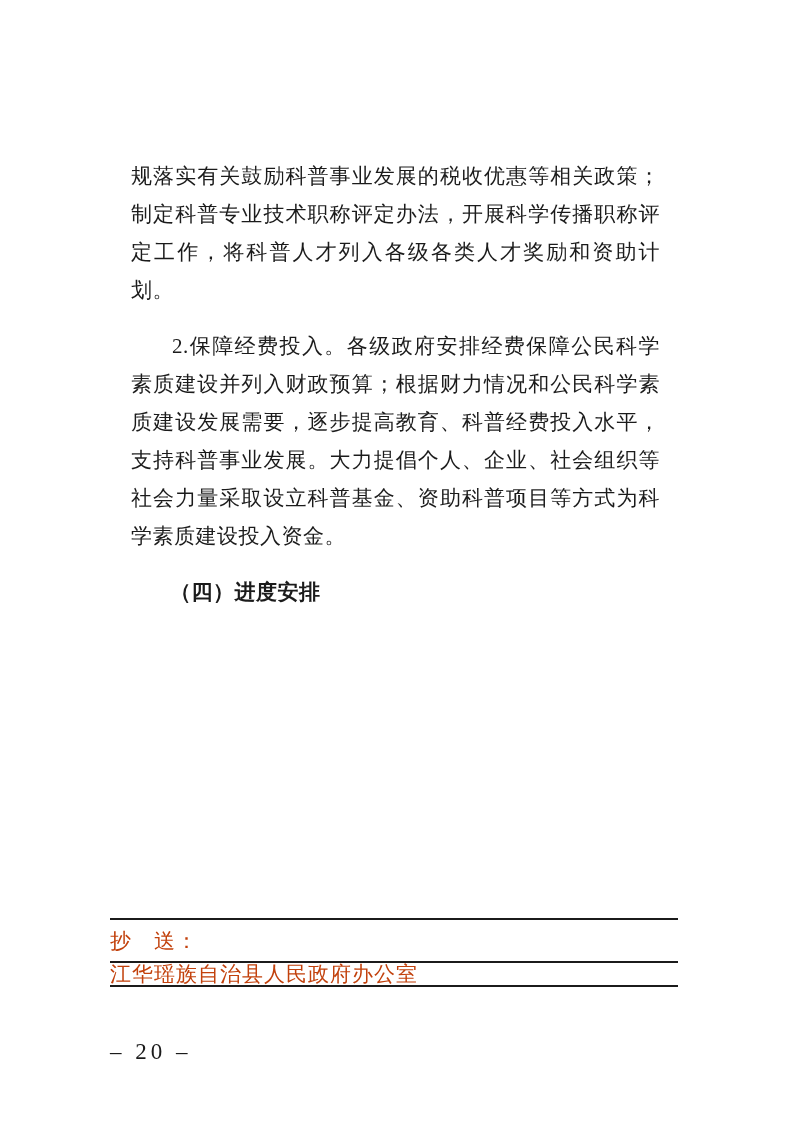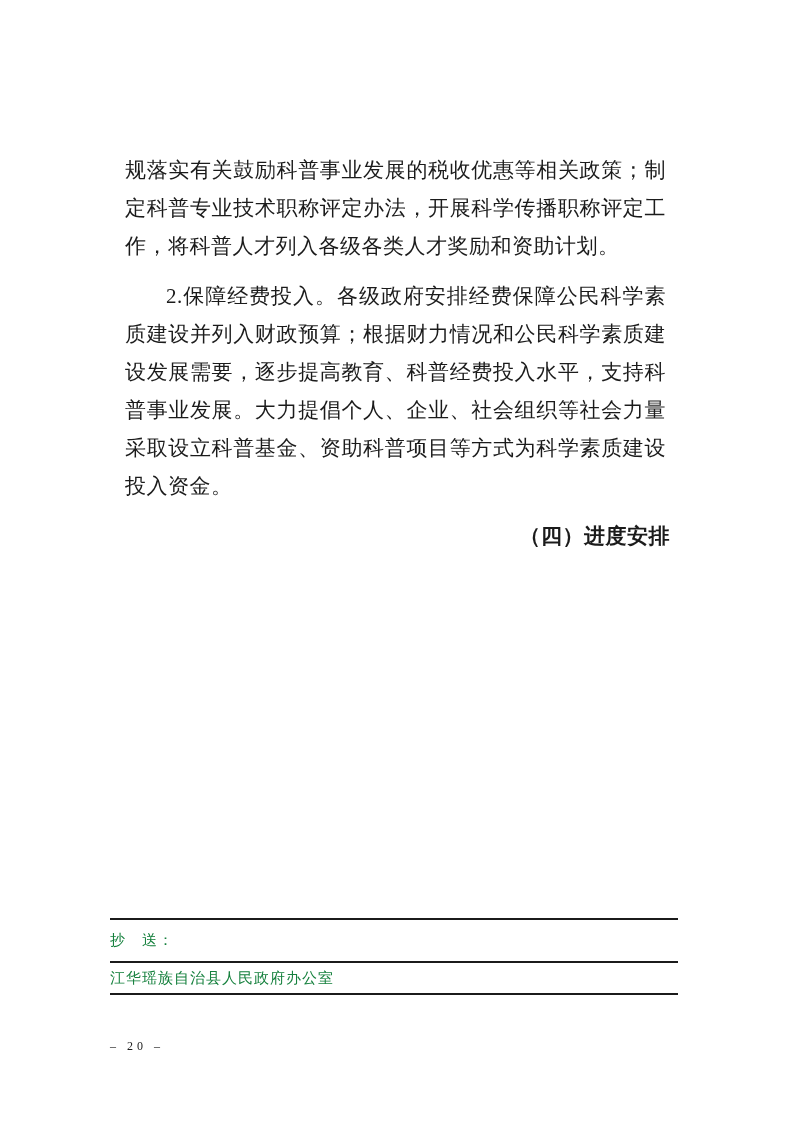--- a/index.html
+++ b/index.html
@@ -21,71 +21,71 @@
     left: 113px;
     top: 139px;
     width: 565px;
     font-size: 21px;
     line-height: 38px;
     letter-spacing: 0.5px;
     text-align: justify;
     text-justify: inter-ideograph;
   }
   .para {
-    margin: 12px;
+    margin: 18px;
     padding: 0;
   }
   .indent {
     text-indent: 41px;
   }
   .no-indent {
     text-indent: 0;
   }
   .lead-bold {
     font-weight: normal;
   }
   .heading {
-    margin: 8px;
+    margin: 16px;
     padding: 0;
     font-size: 21px;
     line-height: 38px;
     font-weight: bold;
     text-indent: 41px;
-    text-align: right;
+    text-align: left;
   }
   .footer {
     position: absolute;
     left: 110px;
     top: 918px;
     width: 568px;
-    font-size: 15px;
-    color: #15803d;
+    font-size: 21px;
+    color: #c2410c;
   }
   .rule {
     height: 2px;
     background: #1b1b1b;
   }
   .footer-row {
     display: flex;
     align-items: center;
   }
   .cc-row {
     height: 41px;
     letter-spacing: 1px;
   }
   .issue-row {
-    height: 30px;
+    height: 22px;
     justify-content: space-between;
     letter-spacing: 1px;
   }
   .page-number {
     position: absolute;
     left: 110px;
     top: 1039px;
-    font-size: 12px;
+    font-size: 23px;
     letter-spacing: 4px;
     color: #1b1b1b;
   }
 </style>
 </head>
 <body>
 
 <div class="page">
 
   <div class="body-text">

